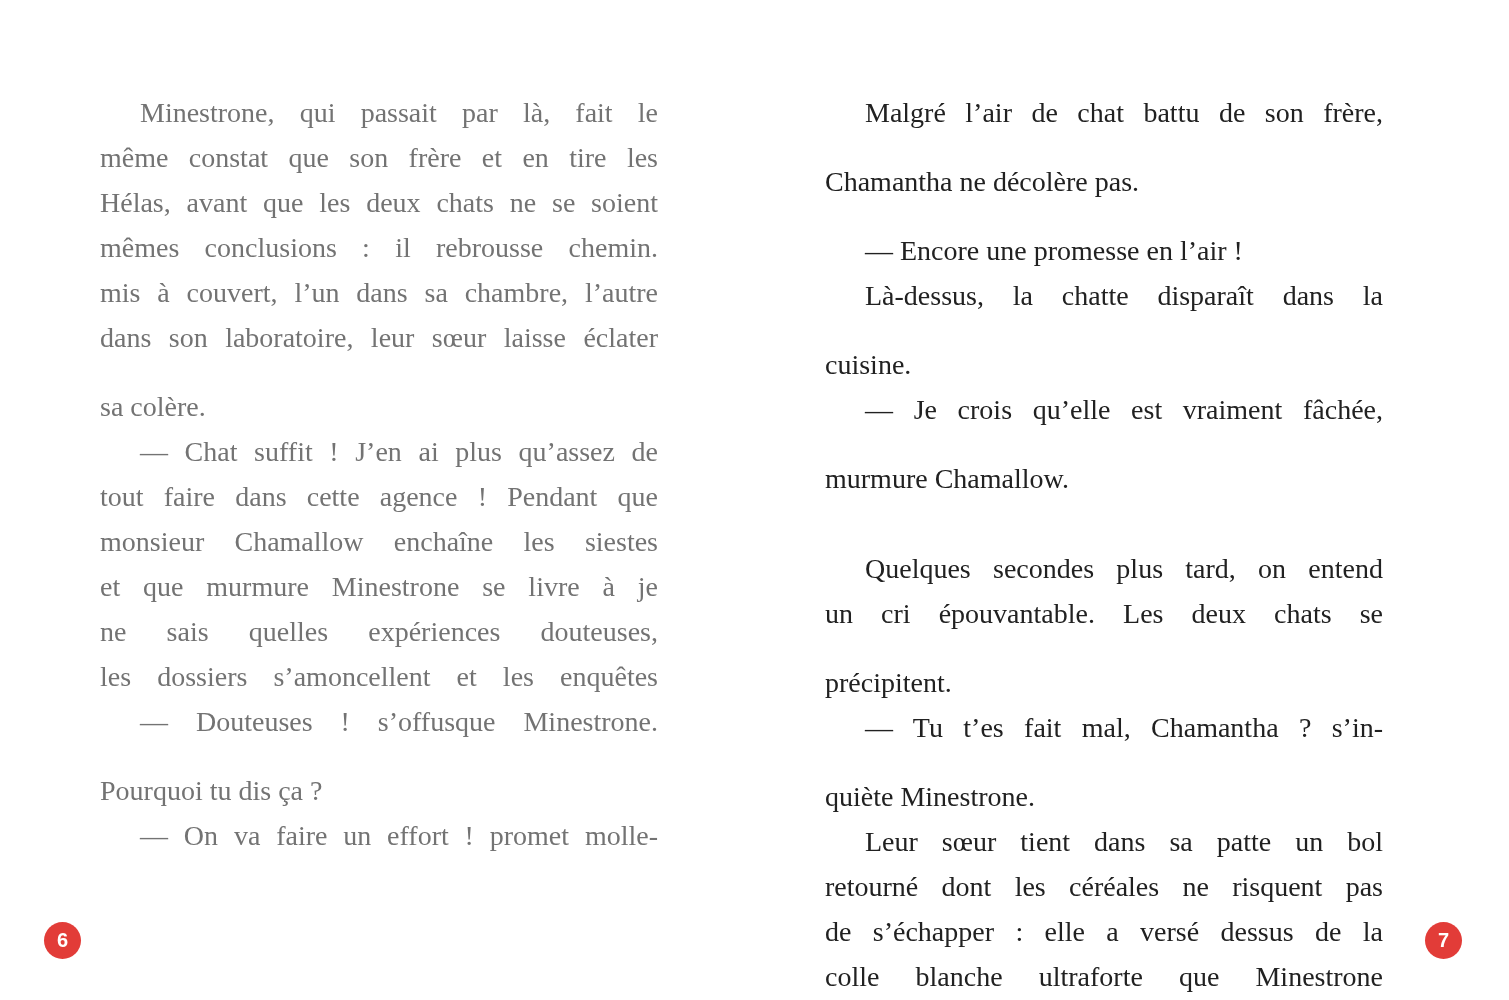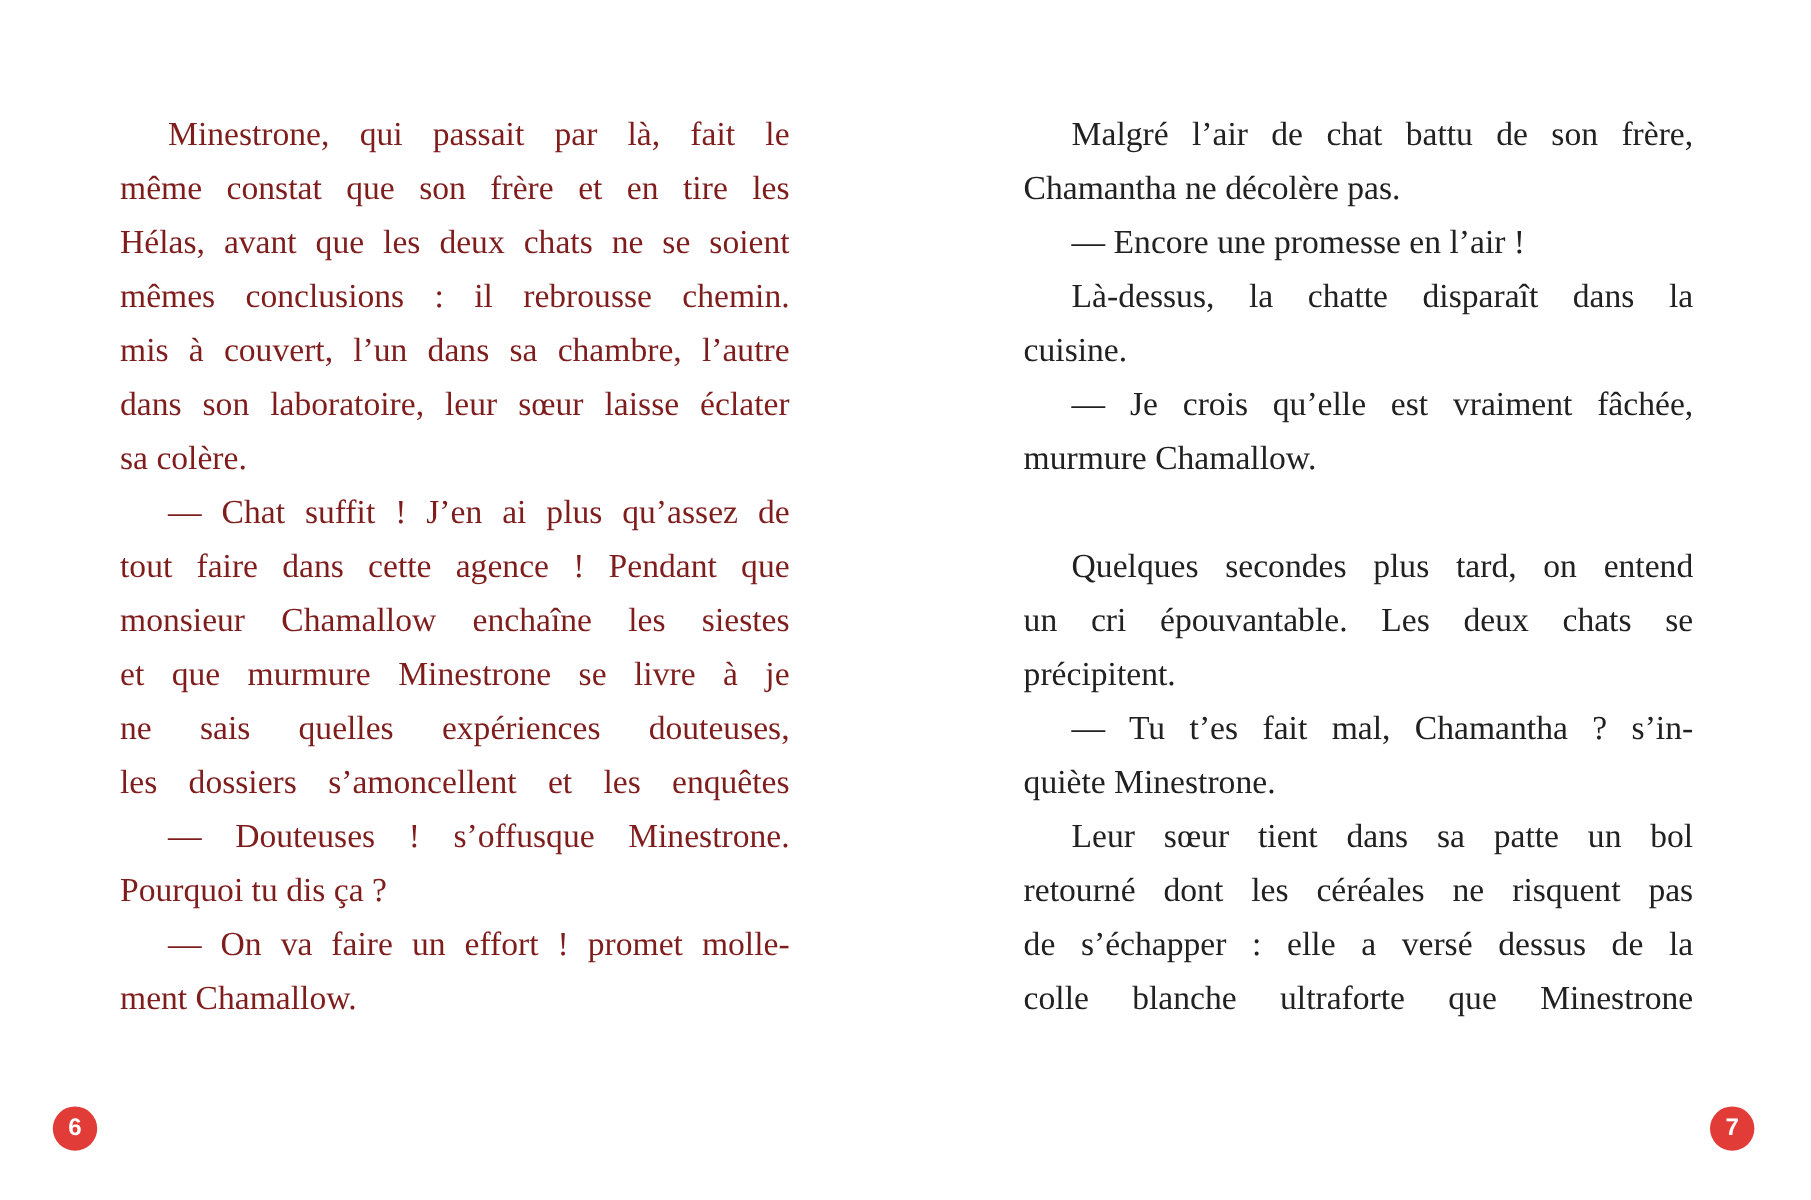--- a/index.html
+++ b/index.html
@@ -13,31 +13,31 @@
   .col {
     position: absolute;
     top: 90px;
     width: 558px;
     font-family: "Liberation Serif", "DejaVu Serif", serif;
     font-size: 28px;
     line-height: 45px;
     color: #212121;
   }
   .col.left  { left: 100px; }
-  .col.right { left: 853px; }
+  .col.right { left: 825px; }
 
   
   .ln {
     height: 45px;
     overflow: hidden;
     text-align: justify;
     text-align-last: justify;
   }
   .ln::after { content: ""; display: inline-block; width: 100%; height: 0; }
-  .ln.end { text-align-last: left; }
+  .ln.end { text-align-last: left; margin-top: 24px; }
   .ln.end::after { content: none; }
   .ln.ind { text-indent: 40px; }
   .ln.blank::after { content: none; }
 
   .badge {
     position: absolute;
     top: 922px;
     width: 37px; height: 37px;
     border-radius: 50%;
     display: flex; align-items: center; justify-content: center;
@@ -48,38 +48,37 @@
     color: #ffffff;
   }
   .badge-left  { left: 44px; }
   .badge-right { left: 1425px; }
 </style>
 </head>
 <body style="background: rgb(255, 255, 255);">
 
 <div class="spread">
 
-  <div class="col left" style="color: #7f1d1d;">
+  <div class="col left" style="color: #737373;">
       <div class="ln ind">Minestrone, qui passait par là, fait le</div>
       <div class="ln">même constat que son frère et en tire les</div>
       <div class="ln">Hélas, avant que les deux chats ne se soient</div>
       <div class="ln">mêmes conclusions : il rebrousse chemin.</div>
       <div class="ln">mis à couvert, l’un dans sa chambre, l’autre</div>
       <div class="ln">dans son laboratoire, leur sœur laisse éclater</div>
       <div class="ln end">sa colère.</div>
       <div class="ln ind">— Chat suffit ! J’en ai plus qu’assez de</div>
       <div class="ln">tout faire dans cette agence ! Pendant que</div>
       <div class="ln">monsieur Chamallow enchaîne les siestes</div>
       <div class="ln">et que murmure Minestrone se livre à je</div>
       <div class="ln">ne sais quelles expériences douteuses,</div>
       <div class="ln">les dossiers s’amoncellent et les enquêtes</div>
       <div class="ln ind">— Douteuses ! s’offusque Minestrone.</div>
       <div class="ln end">Pourquoi tu dis ça ?</div>
       <div class="ln ind">— On va faire un effort ! promet molle-</div>
-      <div class="ln end">ment Chamallow.</div>
     </div>
 
   <div class="col right" style="color: rgb(33, 33, 33);">
       <div class="ln ind">Malgré l’air de chat battu de son frère,</div>
       <div class="ln end">Chamantha ne décolère pas.</div>
       <div class="ln ind end">— Encore une promesse en l’air !</div>
       <div class="ln ind">Là-dessus, la chatte disparaît dans la</div>
       <div class="ln end">cuisine.</div>
       <div class="ln ind">— Je crois qu’elle est vraiment fâchée,</div>
       <div class="ln end">murmure Chamallow.</div>

